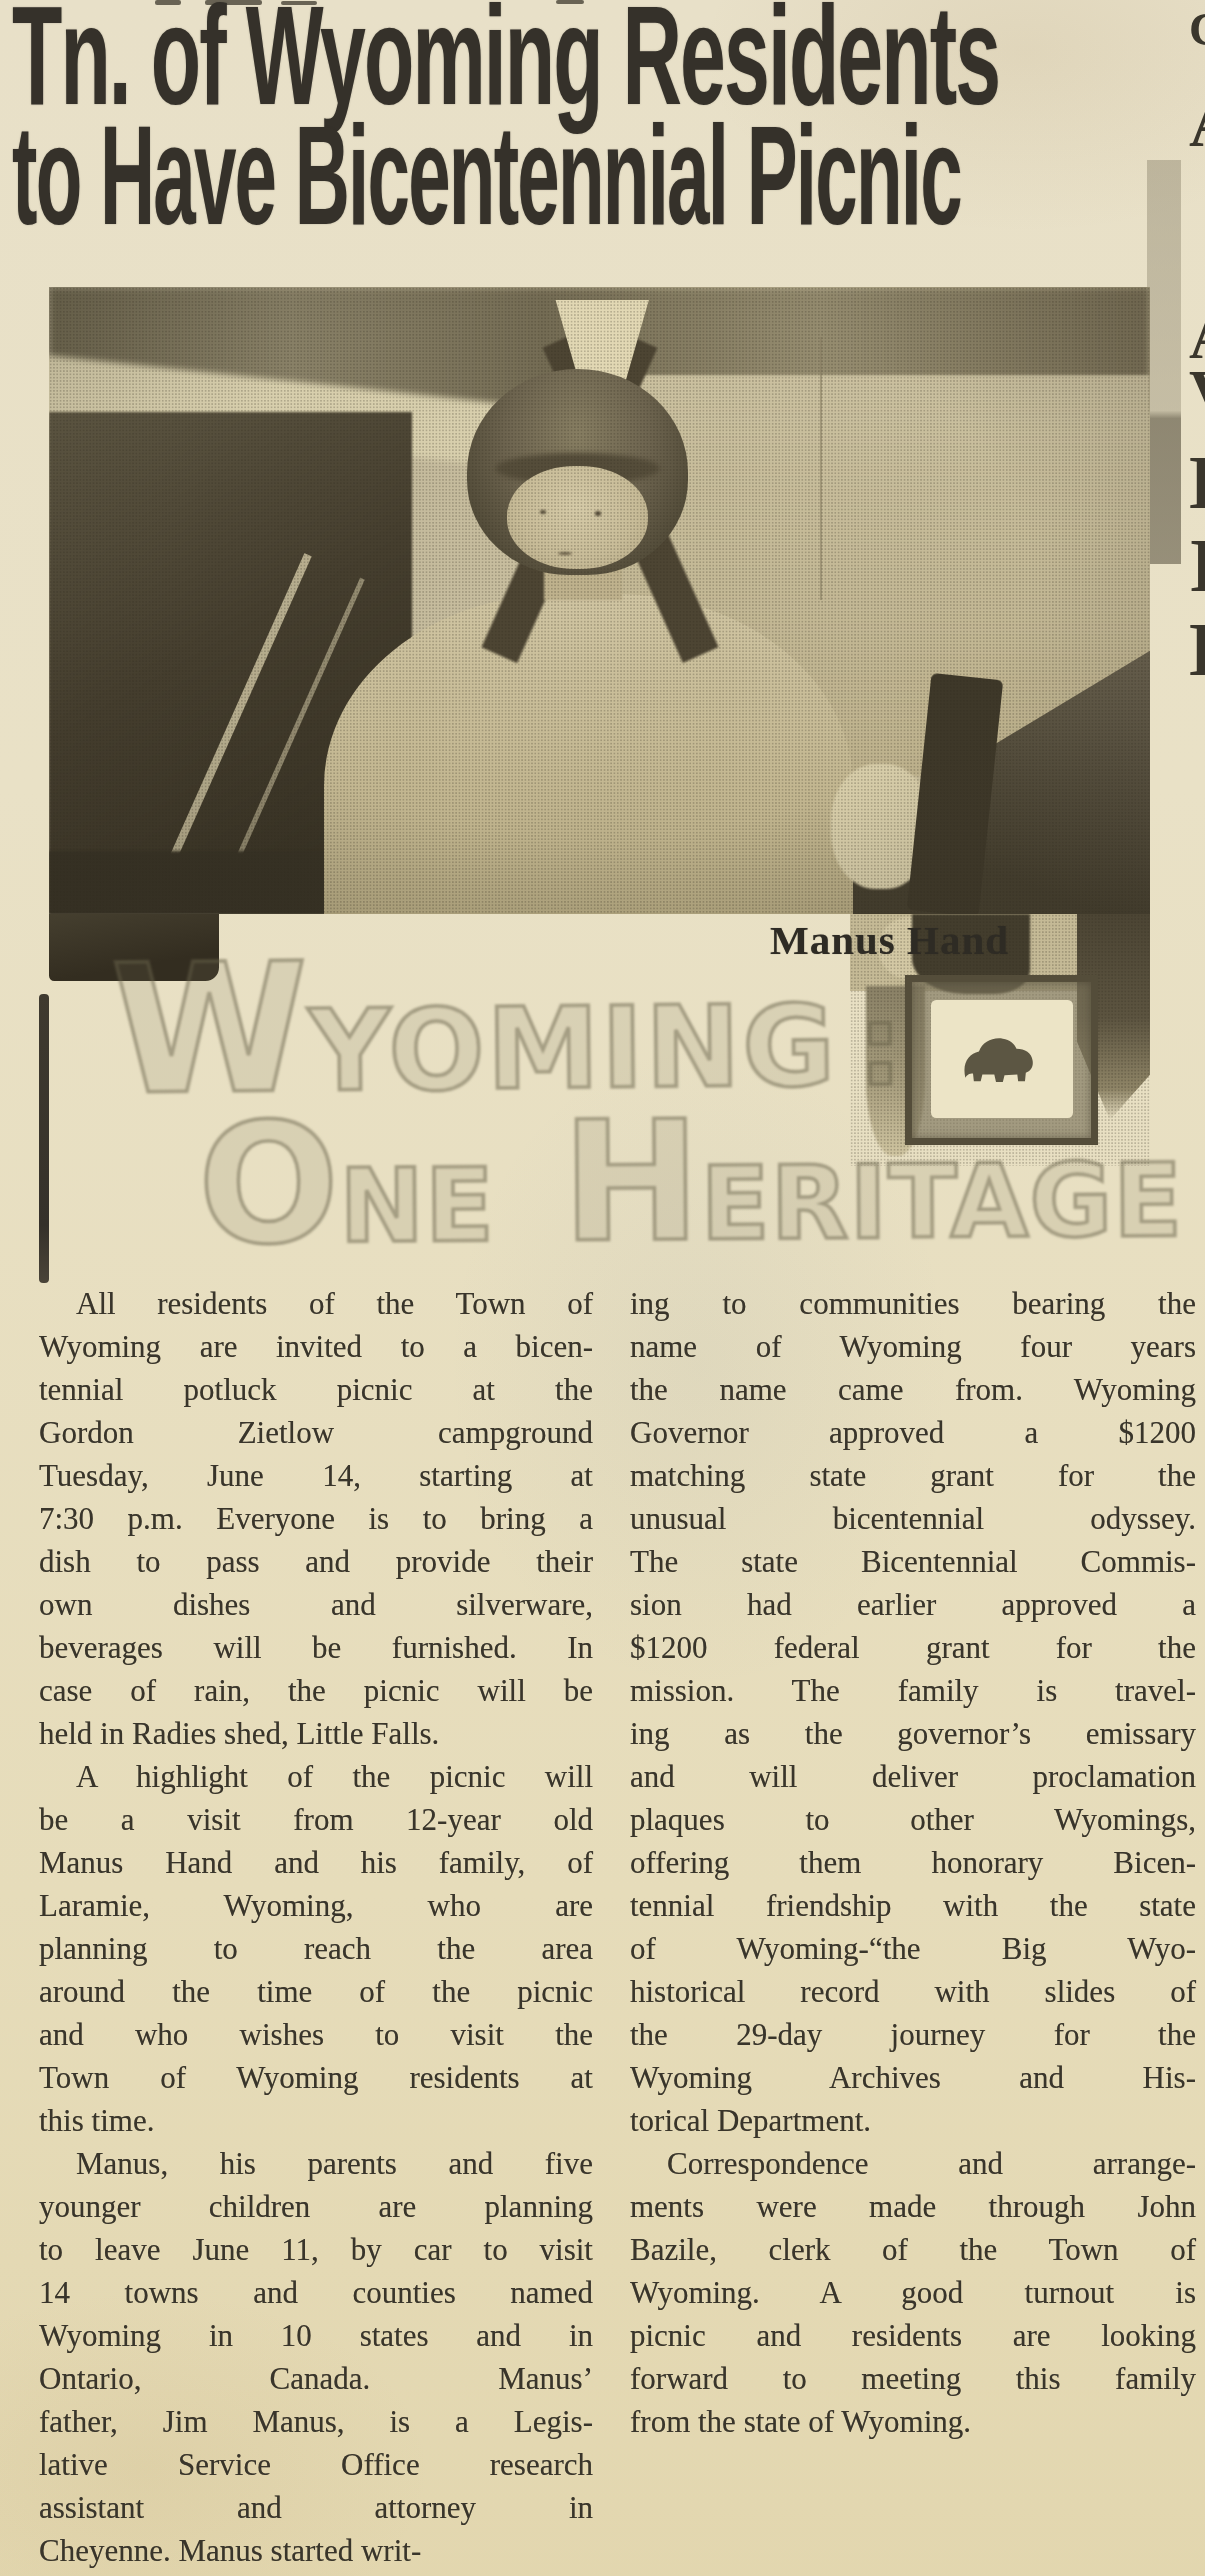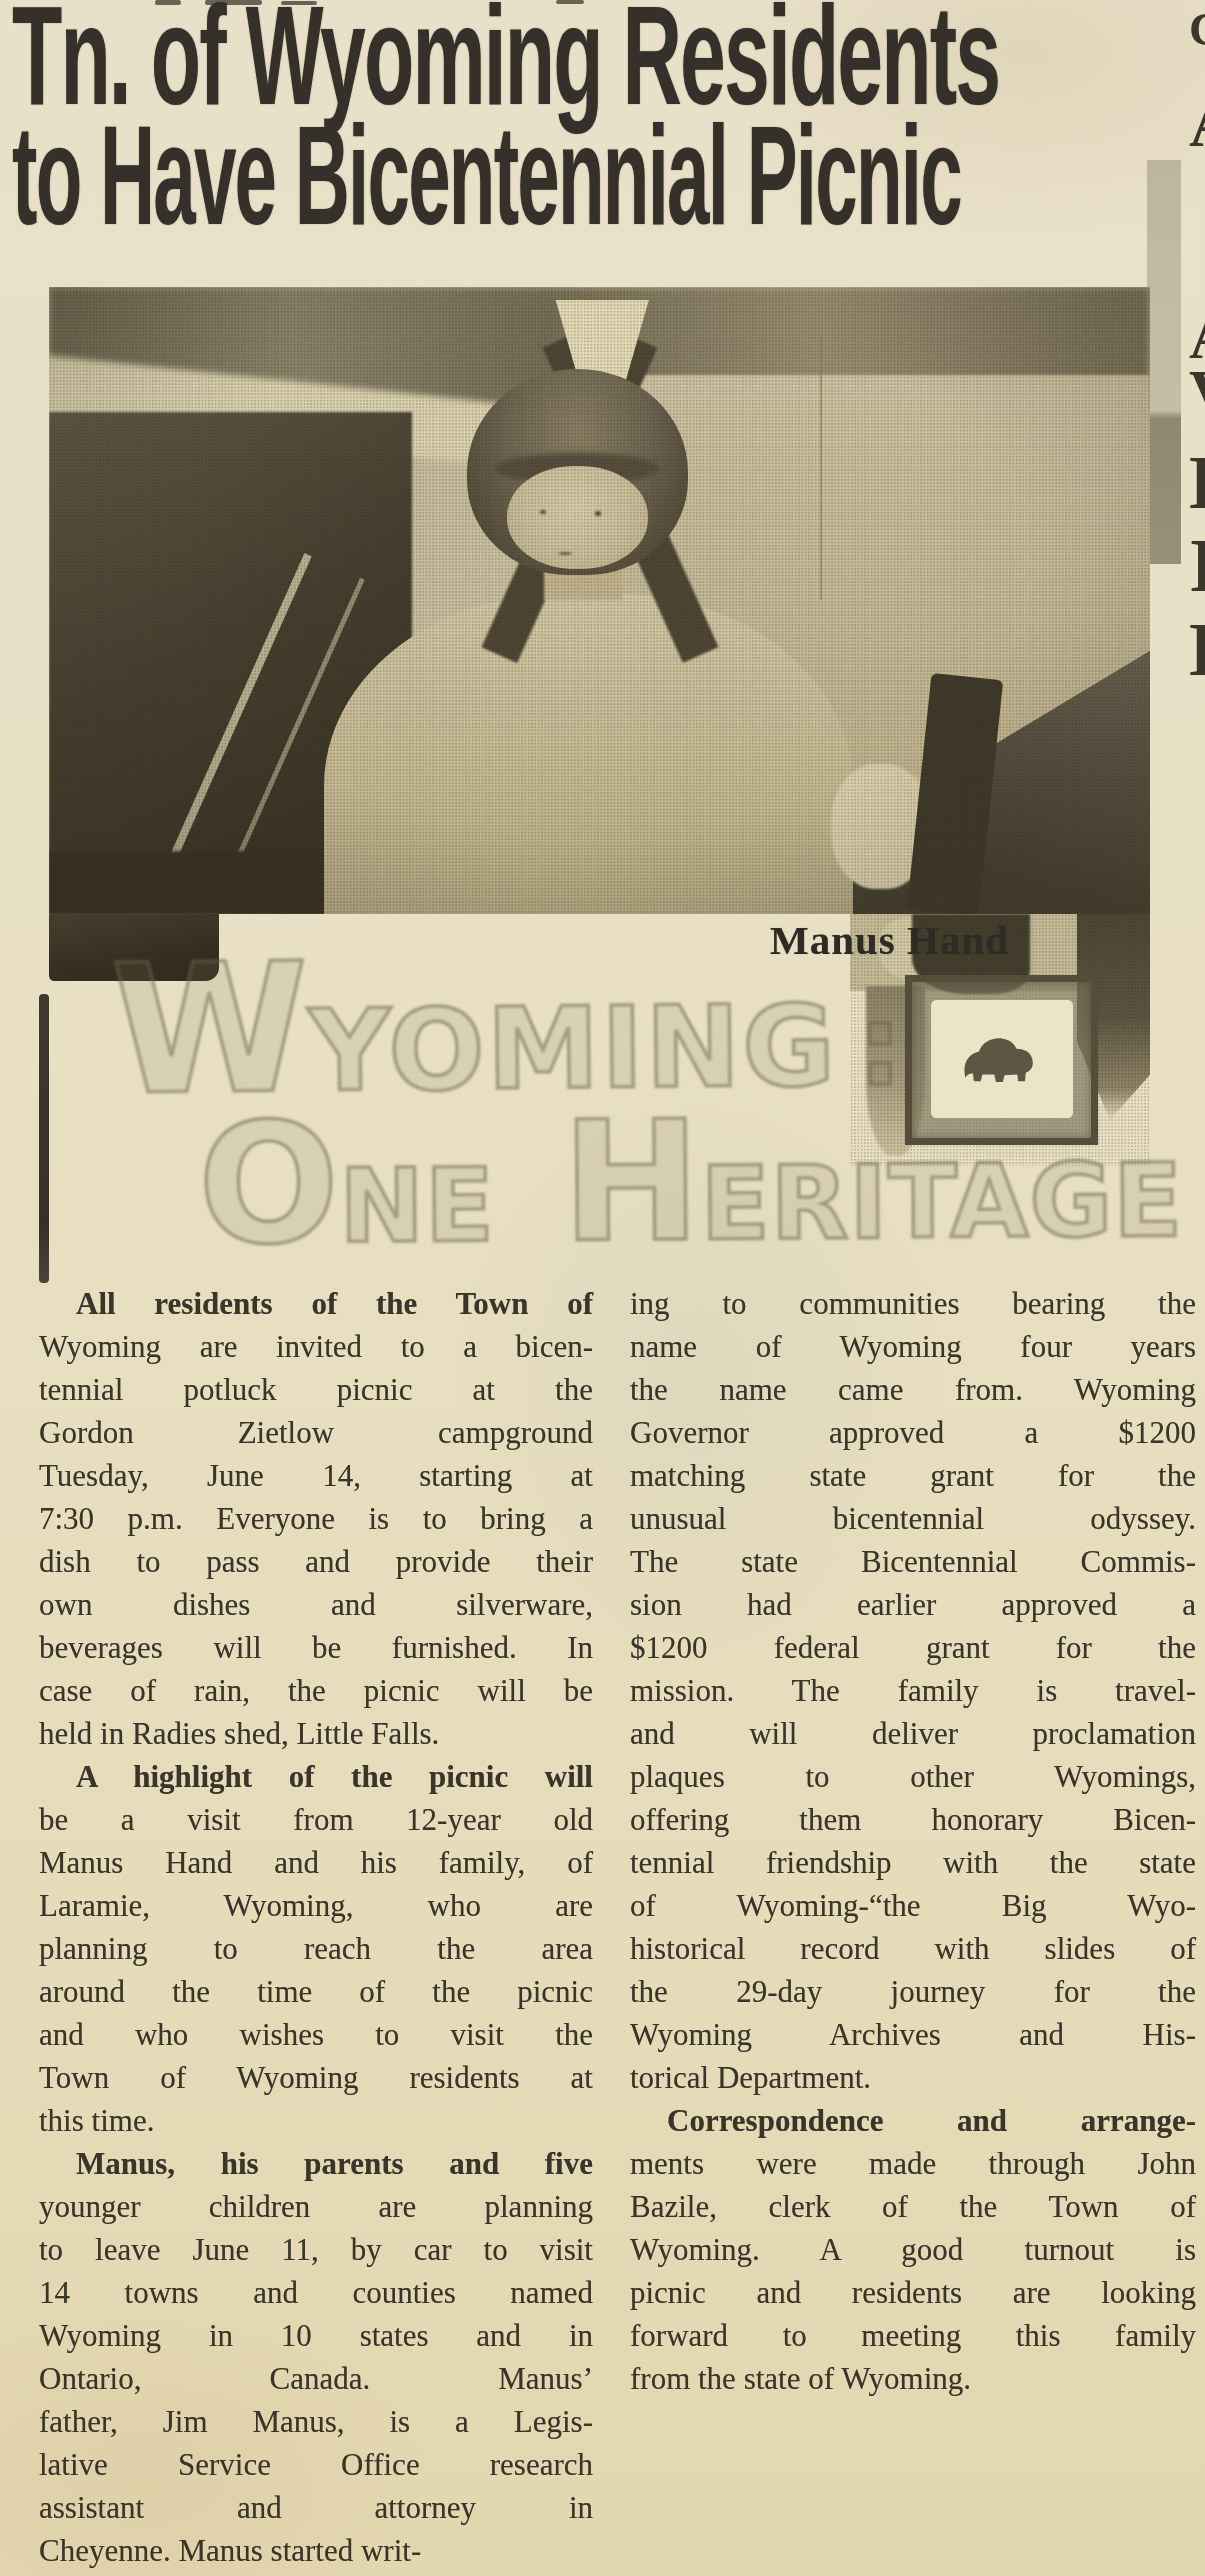--- a/index.html
+++ b/index.html
@@ -83,21 +83,21 @@
     background:rgba(125,117,92,.65);box-shadow:inset 0 0 9.3px rgba(60,54,40,.5);filter:blur(0.3px);}
   #flag .inner{position:absolute;left:18.5px;top:17.5px;right:18.5px;bottom:19.6px;background:#ece4c6;border-radius:5.2px;
     display:flex;align-items:center;justify-content:center;}
   #flag svg{width:72%;height:auto;}
   
   .col{position:absolute;top:1282px;color:#39352b;}
   #colL{left:39px;width:554px;}
   #colR{left:630px;width:566px;}
   .col .line{height:43px;line-height:43px;font-size:31px;text-align:justify;text-align-last:justify;
     font-family:"Liberation Serif",serif;text-shadow:0 0 0.5px rgba(57,53,43,.45);}
-  .col .line.ind{text-indent:37px;font-weight:bold;}
+  .col .line.ind{text-indent:37px;}
   .col .line.pl{text-align-last:left;}
   
   .frag{position:absolute;left:1189px;width:31px;font-family:"Liberation Serif",serif;font-weight:700;color:#3a362c;line-height:1;}
   #strip{left:1147px;top:160px;width:34px;height:404px;
     background:linear-gradient(180deg,rgba(148,140,116,.5) 0%,rgba(148,140,116,.42) 62%,rgba(96,89,70,.66) 64%,rgba(96,89,70,.6) 100%);}
 </style>
 </head>
 <body>
 
 <div id="page">
@@ -204,20 +204,21 @@
       <div class="line">ing to communities bearing the</div>
       <div class="line">name of Wyoming four years</div>
       <div class="line">the name came from. Wyoming</div>
       <div class="line">Governor approved a $1200</div>
       <div class="line">matching state grant for the</div>
       <div class="line">unusual bicentennial odyssey.</div>
       <div class="line">The state Bicentennial Commis-</div>
       <div class="line">sion had earlier approved a</div>
       <div class="line">$1200 federal grant for the</div>
       <div class="line">mission. The family is travel-</div>
+      <div class="line">ing as the governor’s emissary</div>
       <div class="line">and will deliver proclamation</div>
       <div class="line">plaques to other Wyomings,</div>
       <div class="line">offering them honorary Bicen-</div>
       <div class="line">tennial friendship with the state</div>
       <div class="line">of Wyoming-“the Big Wyo-</div>
       <div class="line">historical record with slides of</div>
       <div class="line">the 29-day journey for the</div>
       <div class="line">Wyoming Archives and His-</div>
       <div class="line pl">torical Department.</div>
       <div class="line ind">Correspondence and arrange-</div>

